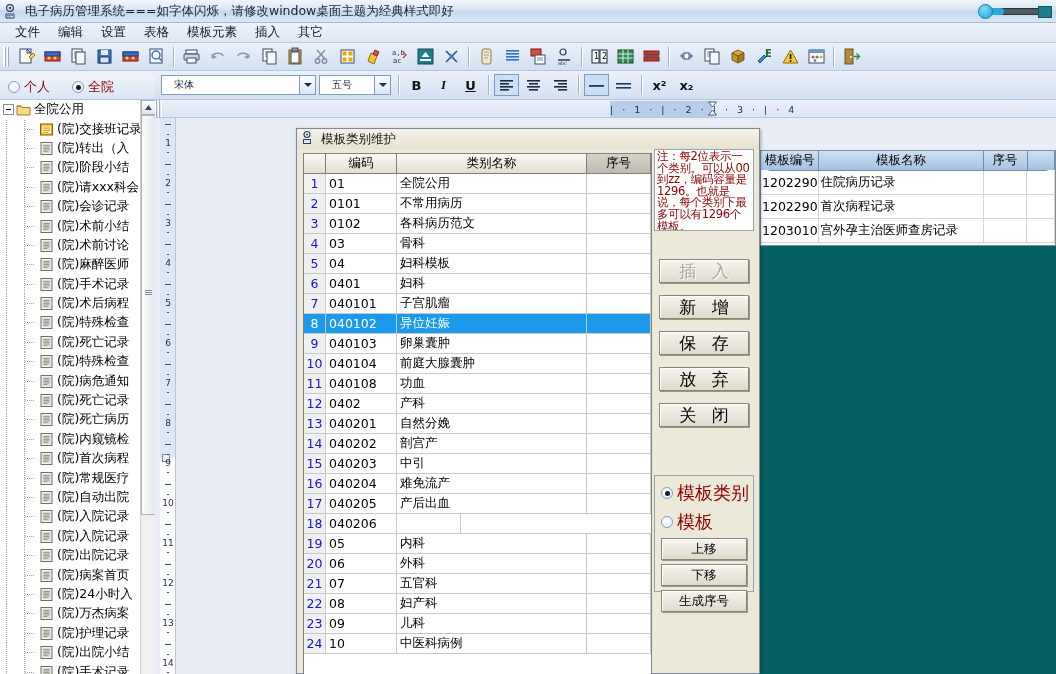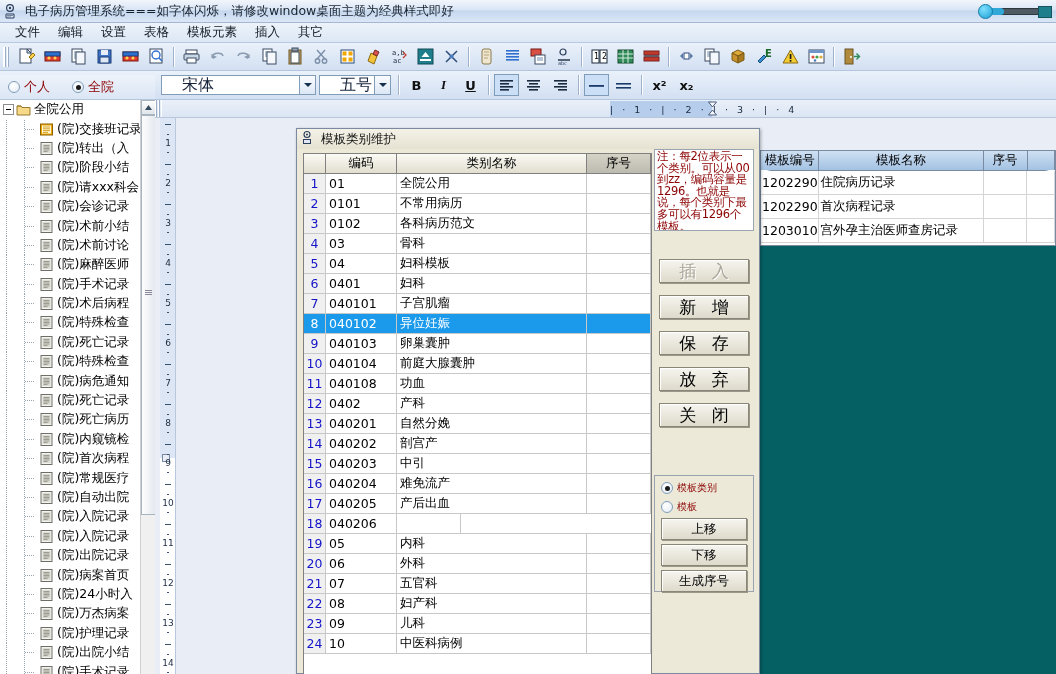--- a/index.html
+++ b/index.html
@@ -54,21 +54,21 @@
     border-left:1px solid #fdfdfe;
   }
   .tsep { width:1px; height:20px; background:#9eb2cc; margin:0 4px; box-shadow:1px 0 0 #ffffff; flex:0 0 auto;}
   .tbtn { width:24px; height:24px; margin:0 1px; display:flex; align-items:center; justify-content:center;
      border:1px solid transparent; border-radius:2px; flex:0 0 auto;}
   .tbtn svg{ display:block; }
 
   
   .combo { height:20px; border:1px solid #7f9db9; background:#fff; display:flex; align-items:center;
      position:relative; flex:0 0 auto; margin-right:3px;}
-  .combo .cval { padding-left:20px; font-size:16px; color:#16233a; white-space:nowrap; overflow:hidden;text-align:right; }
+  .combo .cval { padding-left:12px; font-size:10px; color:#16233a; white-space:nowrap; overflow:hidden;text-align:right; }
   .combo .carrow { position:absolute; right:0; top:0; width:16px; height:18px;
      background:linear-gradient(to bottom,#fafcff,#dce7f5); border-left:1px solid #7f9db9;
      display:flex; align-items:center; justify-content:center;}
   .combo .carrow::after{content:""; border-left:4px solid transparent; border-right:4px solid transparent;
      border-top:4px solid #18304f;}
   #fontCombo{ width:155px; }
   #sizeCombo{ width:72px; }
   .fbtn { width:25px; height:22px; margin:0 1px; display:flex; align-items:center; justify-content:center;
      border:1px solid transparent; flex:0 0 auto; font-size:13px; color:#111;}
   .fbtn.pressed{ border:1px solid #7f9db9; background:#cbe0f7; }
@@ -165,21 +165,21 @@
   .notetext{ font-size:11.5px; line-height:11.6px; color:#8b0000; word-break:break-all; letter-spacing:-0.3px;}
   .btncol{ position:absolute; left:357px; top:110px; width:100px;}
   .dbtn{ width:90px; height:24px; margin:0 auto 12px auto; display:flex; align-items:center;
      justify-content:center; font-size:17px; letter-spacing:5px; text-indent:5px; color:#000;
      background:linear-gradient(to bottom,#f6f5ef,#dedacb);
      border:1px solid #8a8778; box-shadow: inset 1px 1px 0 #fff, 1px 1px 0 #9a9688; text-align: center;}
   .dbtn.disabled{ color:#a9a598; text-shadow:1px 1px 0 #fff;}
   .optbox{ position:absolute; left:357px; top:326px; width:100px; height:117px;
      background:#ece9d8; border:1px solid #9aa4b0;}
   .opt-radio{ display:flex; align-items:center; margin:5px 0 0 6px;}
-  .opt-radio .radio-label{ font-size:10px; }
+  .opt-radio .radio-label{ font-size:18px; }
   .mbtn{ width:86px; height:22px; margin:4px auto 0 auto; display:flex;align-items:center;
      justify-content:center; font-size:12.5px; color:#000;
      background:linear-gradient(to bottom,#f6f5ef,#dedacb);
      border:1px solid #8a8778; box-shadow: inset 1px 1px 0 #fff, 1px 1px 0 #9a9688;}
 
   
   .rightpanel{ position:absolute; left:760px; top:150px; width:296px; height:96px; background:#fff;
      border:1px solid #7a8aa0; overflow:hidden;}
   .rhead{ display:flex; height:20px; background:#a8c6e6; border-bottom:1px solid #7a8aa0;border-radius:10px;}
   .rh{ border-right:1px solid #7a8aa0; display:flex;align-items:center;justify-content:center;

